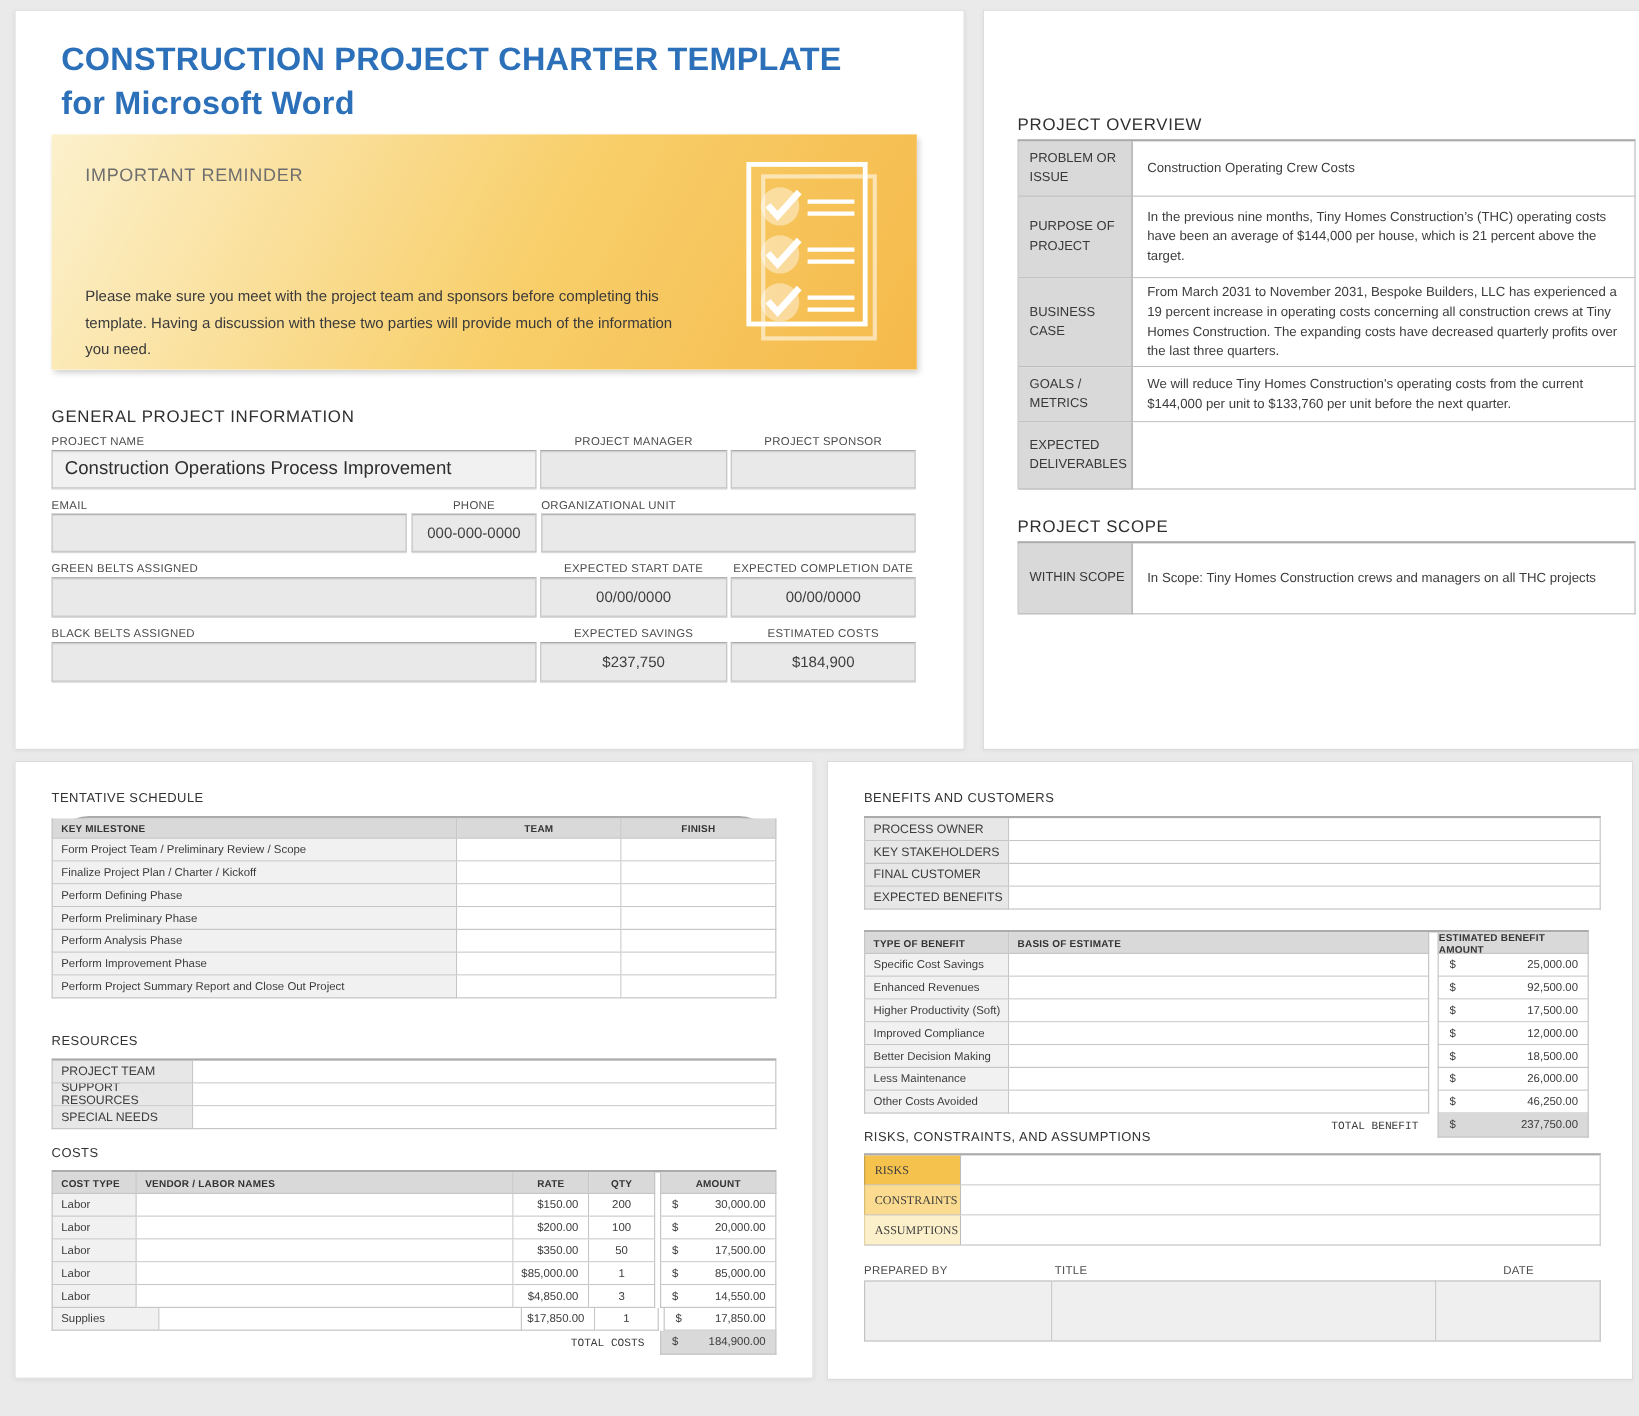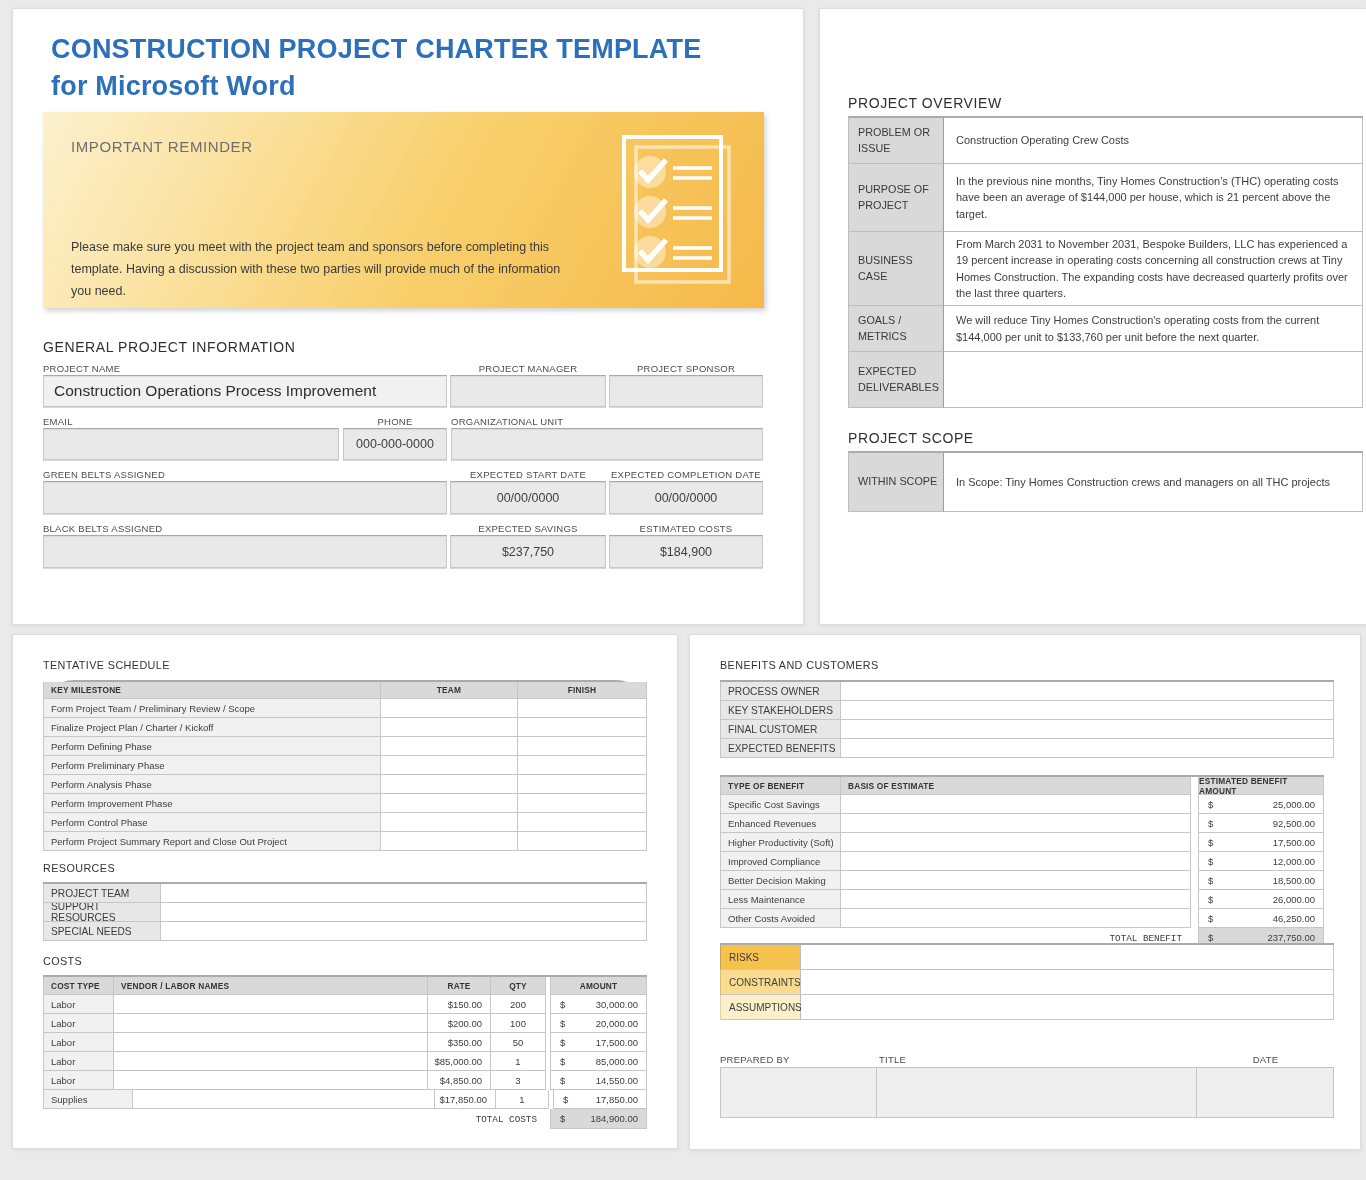--- a/index.html
+++ b/index.html
@@ -232,25 +232,20 @@
       <div class="cell lab first" style="width:338px;">Perform Analysis Phase</div>
       <div class="cell white" style="width:137px;"></div>
       <div class="cell white" style="width:129px;"></div>
     </div>
     <div class="trow" style="height:19px;">
       <div class="cell lab first" style="width:338px;">Perform Improvement Phase</div>
       <div class="cell white" style="width:137px;"></div>
       <div class="cell white" style="width:129px;"></div>
     </div>
     <div class="trow" style="height:19px;">
-      <div class="cell lab first" style="width:338px;">Perform Control Phase</div>
-      <div class="cell white" style="width:137px;"></div>
-      <div class="cell white" style="width:129px;"></div>
-    </div>
-    <div class="trow" style="height:19px;">
       <div class="cell lab first" style="width:338px;">Perform Project Summary Report and Close Out Project</div>
       <div class="cell white" style="width:137px;"></div>
       <div class="cell white" style="width:129px;"></div>
     </div>
   </div>
 
   <div class="abs section-heading-sm" style="left:30px;top:227px;">RESOURCES</div>
 
   <div class="abs tbl" style="left:30px;top:247px;width:604px;">
     <div class="trow" style="height:19px;">
@@ -452,21 +447,21 @@
       <div class="spacer7"></div>
       <div class="cell money first total-amount" style="width:126px;">
         <span>$</span>
         <span>237,750.00</span>
       </div>
     </div>
   </div>
 
   <div class="abs section-heading-sm" style="left:30px;top:307px;">RISKS, CONSTRAINTS, AND ASSUMPTIONS</div>
 
-  <div class="abs tbl" style="left:30px;top:308px;width:614px;">
+  <div class="abs tbl" style="left:30px;top:326px;width:614px;font-family:Liberation Serif, serif;">
     <div class="trow" style="height:25px;">
       <div class="risk-cell risk-0" style="width:81px;border-left:1px solid #C6A24A;">RISKS</div>
       <div class="cell white" style="width:533px;"></div>
     </div>
     <div class="trow" style="height:25px;">
       <div class="risk-cell risk-1" style="width:81px;border-left:1px solid #D8BC74;">CONSTRAINTS</div>
       <div class="cell white" style="width:533px;"></div>
     </div>
     <div class="trow" style="height:25px;">
       <div class="risk-cell risk-2" style="width:81px;border-left:1px solid #E3D2A3;">ASSUMPTIONS</div>

